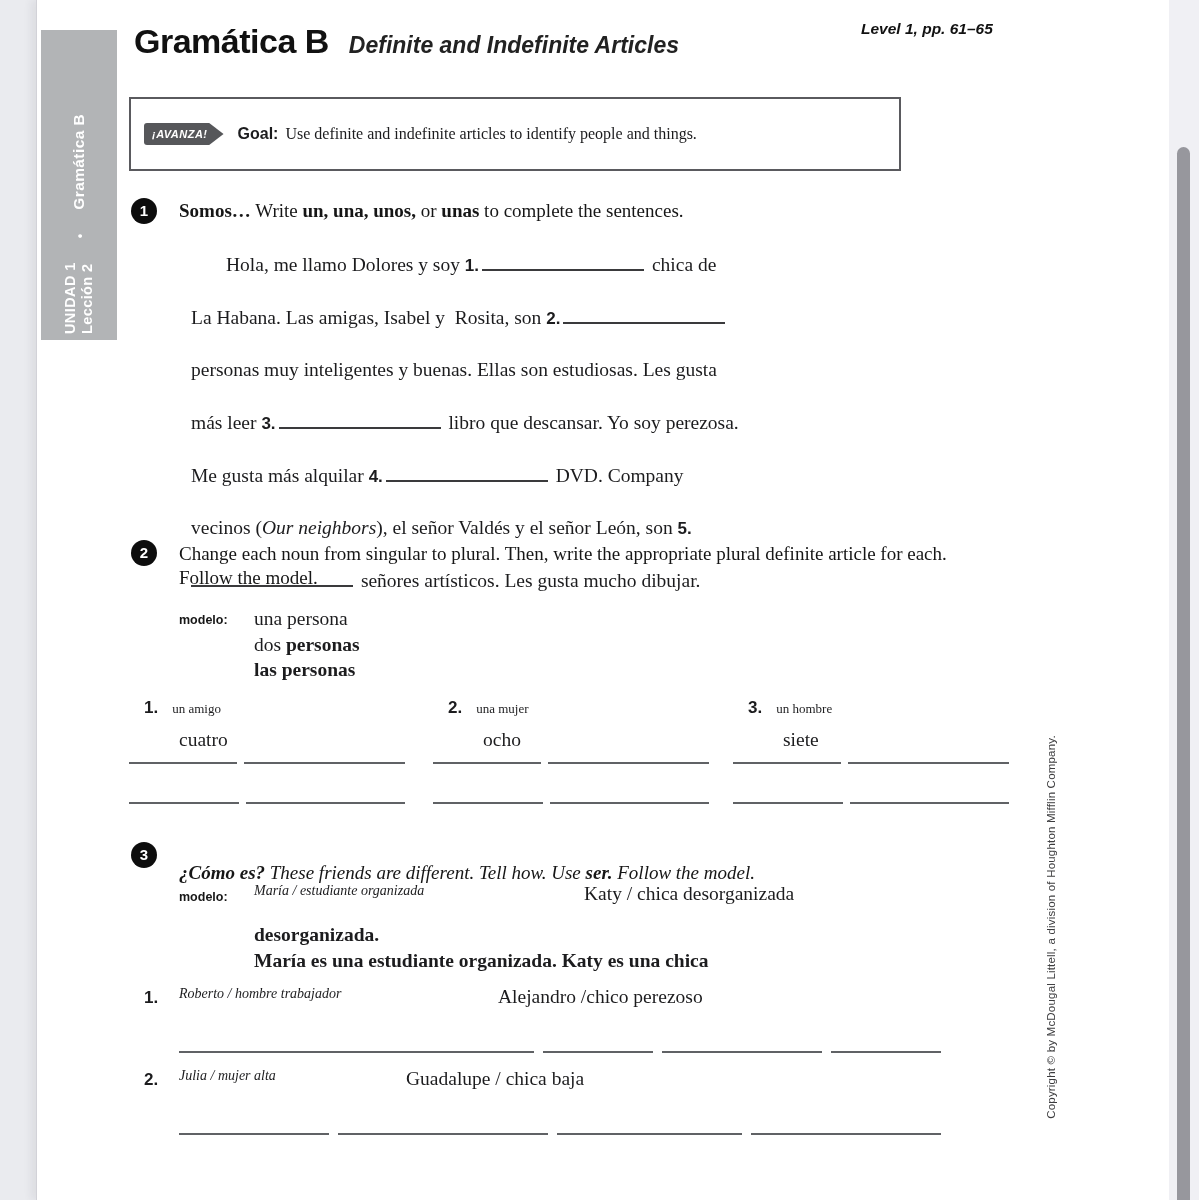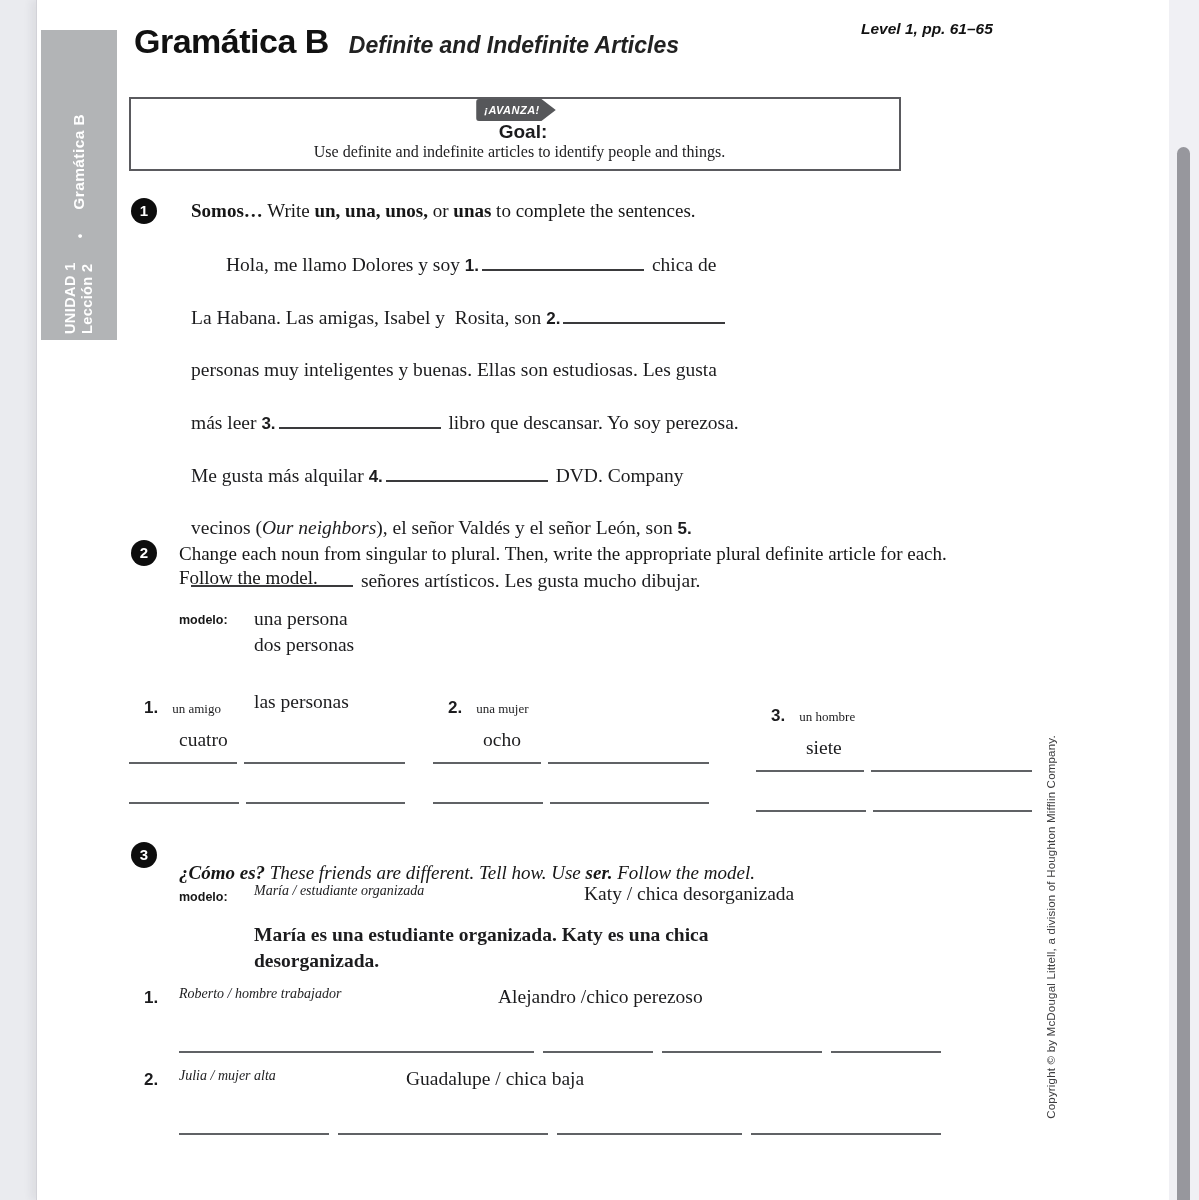--- a/index.html
+++ b/index.html
@@ -44,30 +44,30 @@
   }
   .level{
     position:absolute;left:824px;top:20px;
     font-family:"Liberation Sans",sans-serif;font-style:italic;font-weight:bold;
     font-size:15.5px;color:#111;
   }
   
   .goalbox{
     position:absolute;left:92px;top:97px;width:772px;height:74px;
     border:2px solid #5a5a5e;box-sizing:border-box;
-    display:flex;align-items:center;padding-left:2px;flex-direction:column;
+    display:flex;align-items:center;padding-left:13px;
   }
   .avanza{
     background:#56575a;color:#fff;
     font-family:"Liberation Sans",sans-serif;font-weight:bold;font-style:italic;
     font-size:11px;letter-spacing:.5px;
     padding:5px 16px 5px 8px;border-radius:3px 0 0 3px;
     clip-path:polygon(0 0,82% 0,100% 50%,82% 100%,0 100%);
   }
-  .goal-label{font-family:"Liberation Sans",sans-serif;font-weight:bold;font-size:19px;margin-left:14px;}
+  .goal-label{font-family:"Liberation Sans",sans-serif;font-weight:bold;font-size:16px;margin-left:14px;}
   .goal-text{font-size:16px;margin-left:7px;}
   
   .circle{
     position:absolute;width:26px;height:26px;border-radius:50%;background:#0d0d0d;
     color:#fff;font-family:"Liberation Sans",sans-serif;font-weight:bold;font-size:15px;
     text-align:center;line-height:26px;
   }
   .ex-head{position:absolute;font-size:19px;color:#161616;}
   .ex-head .b{font-weight:bold;}
   .ex-head span{white-space:pre-wrap;}
@@ -78,21 +78,21 @@
   .para p span{white-space:pre-wrap;}
   .para .indent{padding-left:35px;}
   .blank{display:inline-block;width:162px;border-bottom:2px solid #3a3a3c;height:2px;vertical-align:baseline;margin:0 3px;}
   .it{font-style:italic;}
   
   .modelo-label{
     position:absolute;font-family:"Liberation Sans",sans-serif;font-weight:bold;
     font-size:12.5px;color:#161616;
   }
   .model-lines{position:absolute;font-size:19.5px;line-height:25.5px;}
-  .model-lines .b{font-weight:normal;margin-top:32px;}
+  .model-lines .b{font-weight:bold;}
   
   .col{position:absolute;top:698px;width:276px;height:115px;}
   .col .head{position:absolute;top:0;left:15px;white-space:nowrap;}
   .col .head .prompt{font-size:13px;margin-left:14px;}
   .col .ans-word{position:absolute;top:31px;left:50px;font-size:19.5px;}
   .rline{position:absolute;height:0;border-bottom:2px solid #606265;}
   
   .pair-left{position:absolute;font-size:14px;white-space:nowrap;font-style:italic;}
   .pair-right{position:absolute;font-size:19.5px;white-space:nowrap;}
   .model-answer{position:absolute;font-size:19.5px;font-weight:bold;line-height:25.5px;}
@@ -122,21 +122,21 @@
   </div>
   <div class="level">Level 1, pp. 61–65</div>
 
   <div class="goalbox">
     <span class="avanza">¡AVANZA!</span>
     <span class="goal-label">Goal:</span>
     <span class="goal-text">Use definite and indefinite articles to identify people and things.</span>
   </div>
 
   <div class="circle" style="left:94px;top:198px;">1</div>
-  <div class="ex-head" style="left:142px;top:200px;width:680px;margin-left:12px;">
+  <div class="ex-head" style="left:142px;top:200px;width:680px;">
     <span class="b">Somos…</span><span> Write </span><span class="b">un, una, unos,</span><span> or </span><span class="b">unas</span><span> to complete the sentences.</span>
   </div>
 
   <div class="para">
     <p class="indent"><span>Hola, me llamo Dolores y soy </span><span class="num-b">1.</span><span class="blank"></span><span> chica de</span></p>
     <p><span>La Habana. Las amigas, Isabel y  Rosita, son </span><span class="num-b">2.</span><span class="blank"></span></p>
     <p><span>personas muy inteligentes y buenas. Ellas son estudiosas. Les gusta</span></p>
     <p><span>más leer </span><span class="num-b">3.</span><span class="blank"></span><span> libro que descansar. Yo soy perezosa.</span></p>
     <p><span>Me gusta más alquilar </span><span class="num-b">4.</span><span class="blank"></span><span> DVD. Company</span></p>
     <p><span>vecinos (</span><span class="it">Our neighbors</span><span>), el señor Valdés y el señor León, son </span><span class="num-b">5.</span></p>
@@ -164,40 +164,40 @@
     <div class="rline" style="left:117px;top:104px;width:159px;"></div>
   </div>
   <div class="col" style="left:396px;">
     <div class="head"><span class="num-b">2.</span><span class="prompt">una mujer</span></div>
     <div class="ans-word">ocho</div>
     <div class="rline" style="left:0;top:64px;width:108px;"></div>
     <div class="rline" style="left:115px;top:64px;width:161px;"></div>
     <div class="rline" style="left:0;top:104px;width:110px;"></div>
     <div class="rline" style="left:117px;top:104px;width:159px;"></div>
   </div>
-  <div class="col" style="left:719px;margin-top:8px;">
+  <div class="col" style="left:696px;">
     <div class="head"><span class="num-b">3.</span><span class="prompt">un hombre</span></div>
     <div class="ans-word">siete</div>
     <div class="rline" style="left:0;top:64px;width:108px;"></div>
     <div class="rline" style="left:115px;top:64px;width:161px;"></div>
     <div class="rline" style="left:0;top:104px;width:110px;"></div>
     <div class="rline" style="left:117px;top:104px;width:159px;"></div>
   </div>
 
   <div class="circle" style="left:94px;top:842px;">3</div>
   <div class="ex-head" style="left:142px;top:862px;width:760px;font-style:italic;">
     <span class="b">¿Cómo es?</span><span> These friends are different. Tell how. Use </span><span class="b">ser.</span><span> Follow the model.</span>
   </div>
 
   <div class="modelo-label" style="left:142px;top:890px;">modelo:</div>
   <div class="pair-left" style="left:217px;top:883px;">María / estudiante organizada</div>
   <div class="pair-right" style="left:547px;top:883px;">Katy / chica desorganizada</div>
   <div class="model-answer" style="left:217px;top:922px;">
+    <div>desorganizada.</div>
     <div>María es una estudiante organizada. Katy es una chica</div>
-    <div>desorganizada.</div>
   </div>
 
   <div class="num-b" style="position:absolute;left:107px;top:988px;">1.</div>
   <div class="pair-left" style="left:142px;top:986px;">Roberto / hombre trabajador</div>
   <div class="pair-right" style="left:461px;top:986px;">Alejandro /chico perezoso</div>
   <div class="rline" style="left:142px;top:1051px;width:355px;"></div>
   <div class="rline" style="left:506px;top:1051px;width:110px;"></div>
   <div class="rline" style="left:625px;top:1051px;width:160px;"></div>
   <div class="rline" style="left:794px;top:1051px;width:110px;"></div>
 

